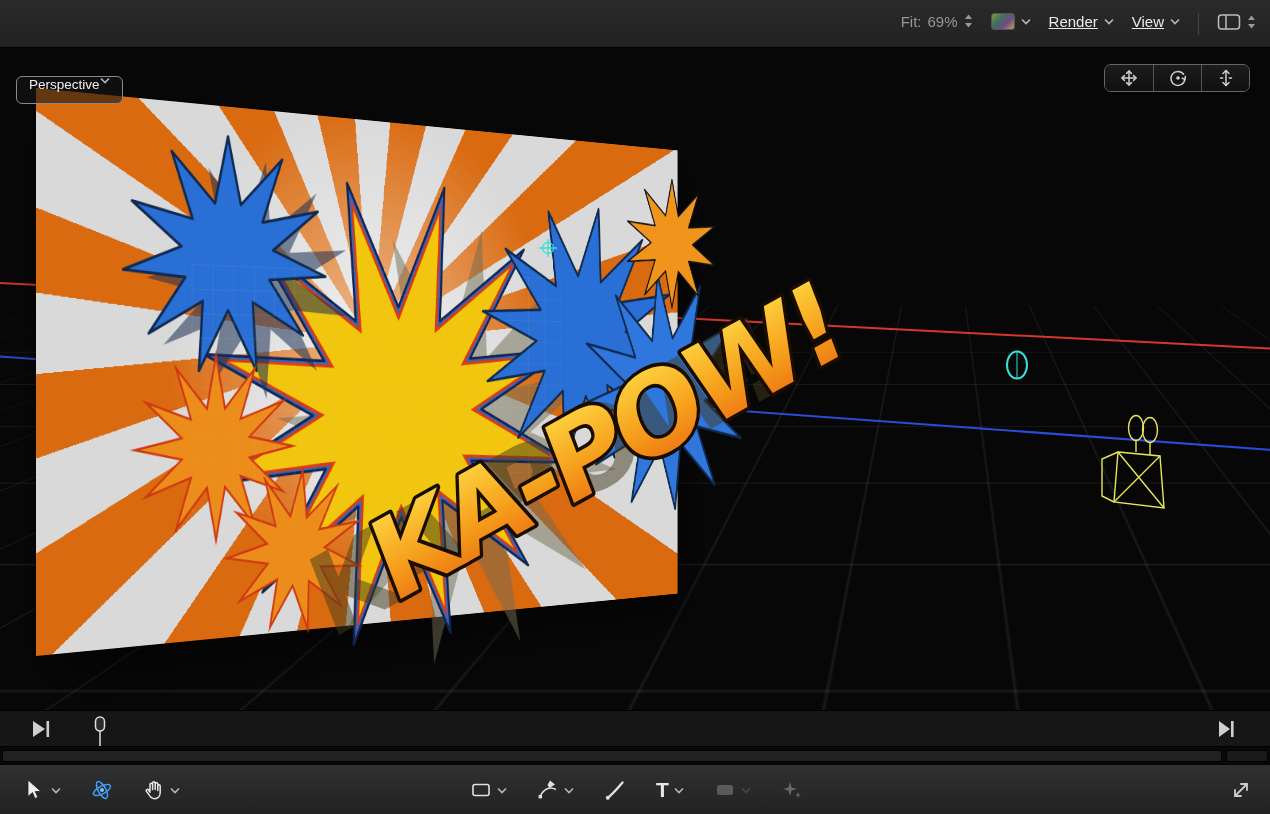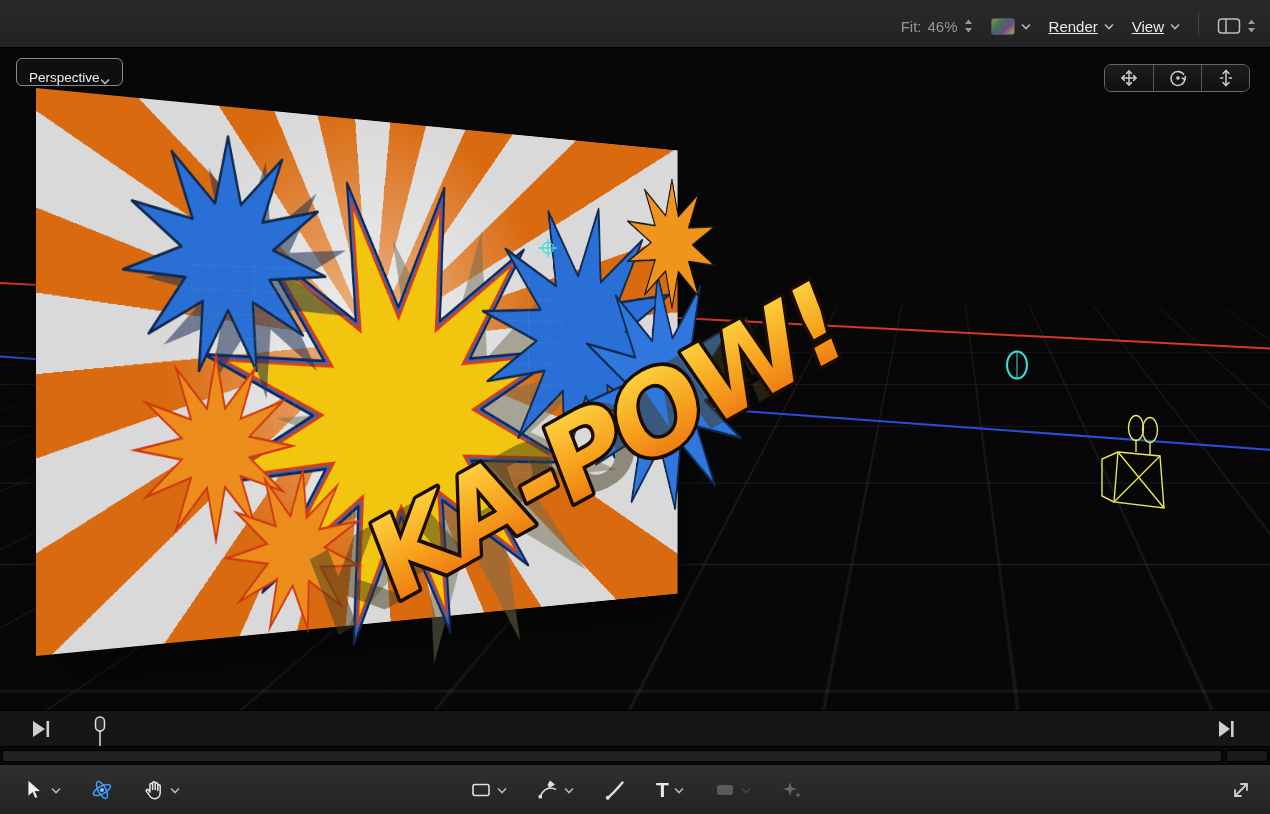--- a/index.html
+++ b/index.html
@@ -4,21 +4,21 @@
 <style>
   * { margin:0; padding:0; box-sizing:border-box; }
   html,body { width:1270px; height:814px; background:#000; overflow:hidden;
     font-family:"Liberation Sans","DejaVu Sans",sans-serif; }
   .app { position:relative; width:1270px; height:814px; background:#050505; }
 
   
   .topbar { position:absolute; top:0; left:0; width:1270px; height:48px;
     background:linear-gradient(#2a2a2a,#222); border-bottom:1px solid #000;
     display:flex; align-items:center; justify-content:flex-end; padding-right:14px; }
-  .topbar-right { display:flex; align-items:flex-end; gap:18px; }
+  .topbar-right { display:flex; align-items:flex-start; gap:18px; }
   .tb-group { display:flex; align-items:center; gap:6px; cursor:default; }
   .tb-dim { color:#969696; font-size:15px; }
   .tb-light { color:#e9e9e9; font-size:15px;text-decoration:underline; }
   .chev { width:10px; height:7px; stroke:#b8b8b8; stroke-width:1.6; fill:none; }
   .chev.dim { stroke:#777; }
   .stepper { width:9px; height:14px; fill:#9a9a9a; }
   .swatch { width:24px; height:17px; border-radius:3px; border:1px solid #555;
     background:linear-gradient(135deg,#7f9a3c 0%,#41705d 35%,#6d4b8a 65%,#c2a04b 100%); }
   .tb-sep { width:1px; height:22px; background:#454545; }
   .layout-icon { width:24px; height:18px; stroke:#bdbdbd; fill:none; stroke-width:1.5; }
@@ -51,22 +51,22 @@
   #stars-svg { position:absolute; inset:0; width:100%; height:100%; overflow:visible; }
 
   .overlay { position:absolute; inset:0; width:1270px; height:662px; z-index:4; pointer-events:none; }
   .kapow-text { font-family:"DejaVu Sans","Liberation Sans",sans-serif; font-weight:bold;
     paint-order:stroke; stroke:#1b0c00; stroke-width:7px; stroke-linejoin:round; }
   .kapow-shadow { font-family:"DejaVu Sans","Liberation Sans",sans-serif; font-weight:bold;
     fill:rgba(66,60,30,.5); }
   .wire { stroke:#e6e65a; fill:none; stroke-width:1.4; }
   .cyanline { stroke:#35e0e0; fill:none; }
 
-  .persp-btn { position:absolute; left:16px; top:10px; height:28px; z-index:5;
-    display:flex; align-items:flex-end; padding:0 12px;
+  .persp-btn { position:absolute; left:16px; top:28px; height:28px; z-index:5;
+    display:flex; align-items:flex-start; padding:0 12px;
     background:rgba(22,22,22,.6); border:1px solid #8a8a8a; border-radius:6px;
     color:#f0f0f0; font-size:13.5px; cursor:pointer; font-family:inherit; }
   .view-tools { position:absolute; right:20px; top:16px; height:28px; z-index:5;
     display:flex; background:#121212; border:1px solid #666; border-radius:7px; overflow:hidden; }
   .vt-btn { width:48px; height:100%; display:flex; align-items:center; justify-content:center;
     background:linear-gradient(#1c1c1c,#101010); cursor:pointer; }
   .vt-btn + .vt-btn { border-left:1px solid #555; }
   .vt-icon { width:20px; height:20px; stroke:#cfcfcf; stroke-width:1.5; fill:none; stroke-linecap:round; }
 
   
@@ -95,21 +95,21 @@
 </head>
 <body>
 
 <div class="app">
 
   <header class="topbar">
     <div class="topbar-right">
 
       <div class="tb-group">
         <span class="tb-dim">Fit:</span>
-        <span class="tb-dim">46%</span>
+        <span class="tb-dim">69%</span>
         <svg class="stepper" viewBox="0 0 9 14">
           <path d="M4.5 0.5 L8 5 H1 Z"></path>
             <path d="M4.5 13.5 L8 9 H1 Z"></path>
         </svg>
       </div>
 
       <div class="tb-group">
         <span class="swatch"></span>
         <svg class="chev" viewBox="0 0 10 7">
             <polyline points="1,1.5 5,5.5 9,1.5"></polyline>

